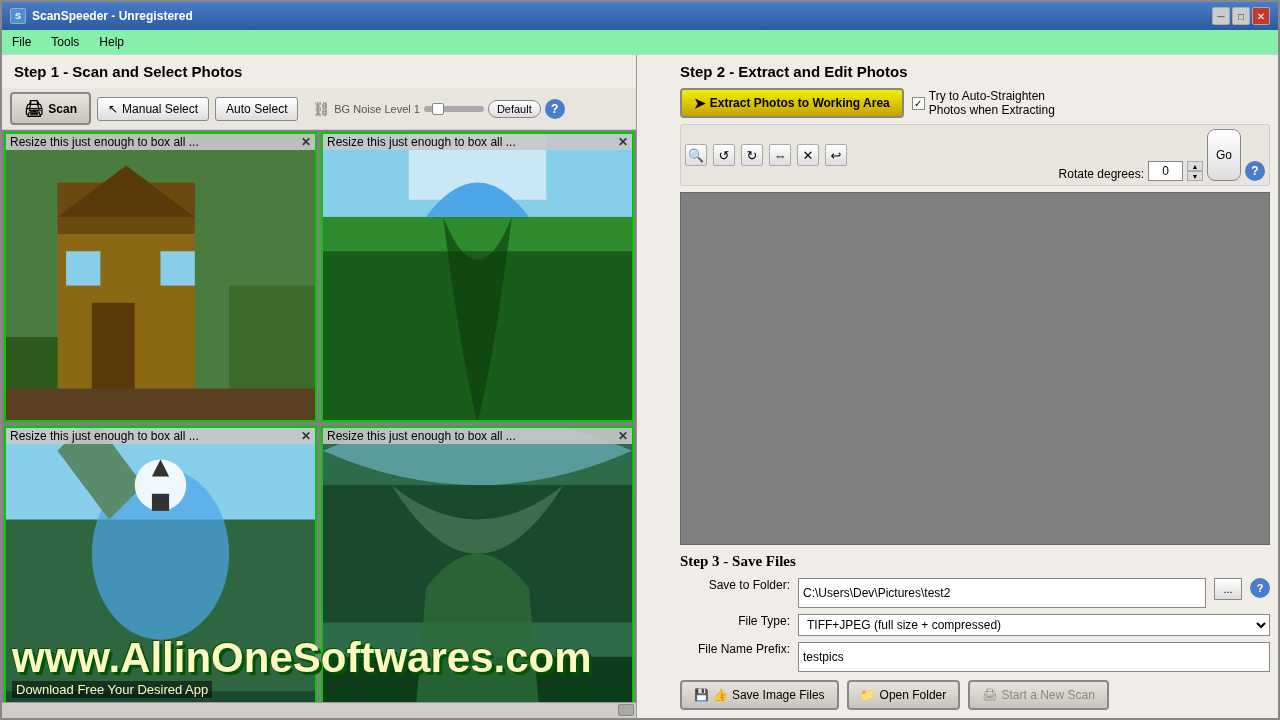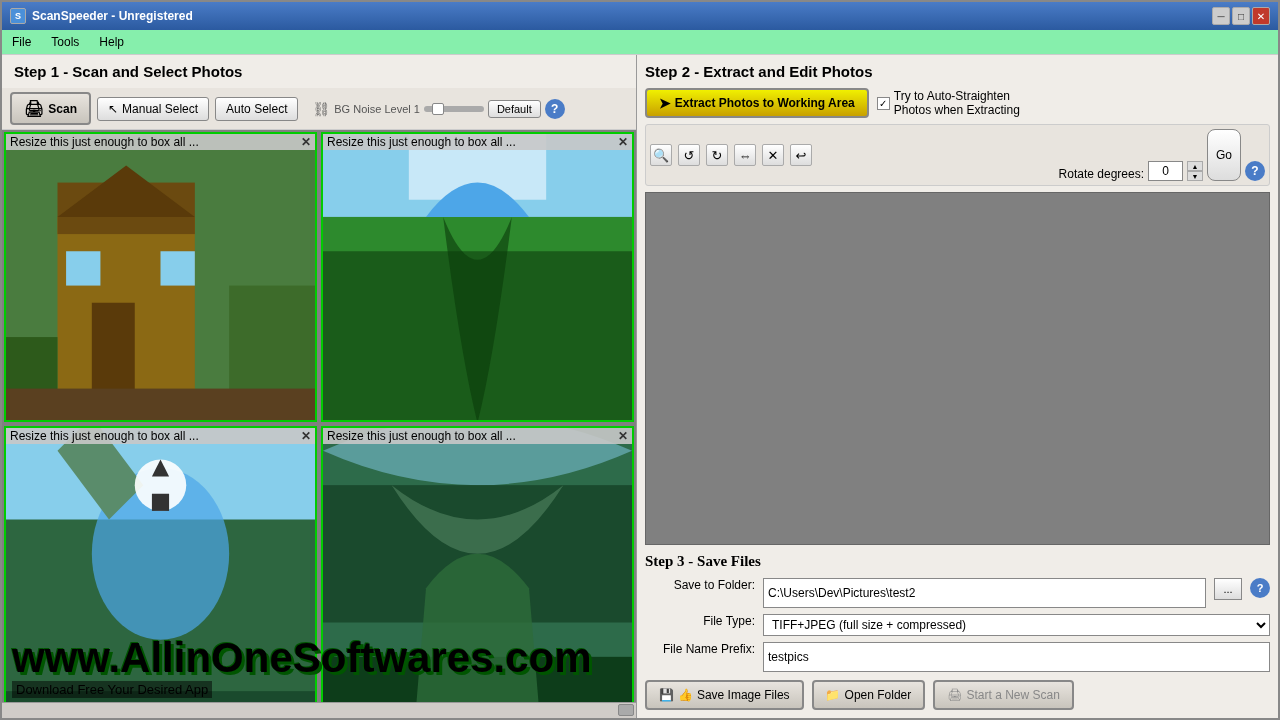--- a/index.html
+++ b/index.html
@@ -12,57 +12,57 @@
     .title-bar-icon { width: 16px; height: 16px; background: #4a90d9; border: 1px solid #aaa; border-radius: 2px; display: flex; align-items: center; justify-content: center; font-size: 9px; color: white; }
     .title-bar-controls { display: flex; gap: 2px; }
     .title-btn { width: 18px; height: 18px; border: 1px solid #aaa; border-radius: 2px; background: #ccc; cursor: pointer; display: flex; align-items: center; justify-content: center; font-size: 10px; color: #333; }
     .title-btn.close { background: #c0392b; color: white; }
 
     
     .menu-bar { background: #86efac; border-bottom: 1px solid #ccc; padding: 2px 0; display: flex; gap: 0; }
     .menu-item { padding: 3px 10px; cursor: pointer; color: #000; }
 
     
-    .main-content { display: flex; flex: 1; overflow: hidden; }
+    .main-content { display: flex; flex: 1; overflow: hidden; gap: 35px; }
 
     
     .left-panel { width: 635px; display: flex; flex-direction: column; background: #f0ede8; border-right: 1px solid #999; }
     .step1-header { padding: 8px 12px; font-size: 15px; font-weight: bold; color: #000; }
 
     
     .toolbar-row { display: flex; align-items: center; gap: 6px; padding: 4px 8px; background: #e8e4de; border-bottom: 1px solid #ccc; }
     .scan-btn { display: flex; align-items: center; gap: 4px; background: linear-gradient(to bottom, #e8e4de, #c8c4bc); border: 2px solid #888; border-radius: 4px; padding: 5px 12px; cursor: pointer; font-size: 13px; font-weight: bold; }
     .scan-btn-icon { font-size: 16px; }
     .manual-select-btn { display: flex; align-items: center; gap: 4px; background: linear-gradient(to bottom, #fff, #ddd); border: 1px solid #888; border-radius: 3px; padding: 4px 10px; cursor: pointer; }
     .auto-select-btn { background: linear-gradient(to bottom, #fff, #ddd); border: 1px solid #888; border-radius: 3px; padding: 4px 10px; cursor: pointer; }
     .noise-section { display: flex; align-items: center; gap: 4px; margin-left: 8px; }
     .noise-label { font-size: 11px; color: #555; }
-    .default-btn { background: linear-gradient(to bottom, #fff, #ddd); border: 1px solid #888; border-radius: 3px; padding: 2px 8px; cursor: pointer; font-size: 11px; }
+    .default-btn { background: linear-gradient(to bottom, #fff, #ddd); border: 1px solid #888; border-radius: 9px; padding: 2px 8px; cursor: pointer; font-size: 11px; }
     .help-btn { width: 20px; height: 20px; border-radius: 50%; background: #4a7cc7; color: white; border: none; cursor: pointer; font-weight: bold; display: flex; align-items: center; justify-content: center; }
     .slider-track { width: 60px; height: 6px; background: #aaa; border-radius: 3px; position: relative; }
     .slider-thumb { width: 12px; height: 12px; background: #fff; border: 1px solid #888; border-radius: 2px; position: absolute; top: -3px; left: 8px; }
     .link-icon { font-size: 14px; color: #555; }
 
     
     .scan-area { flex: 1; background: #808080; position: relative; overflow: hidden; }
     .photos-grid { display: grid; grid-template-columns: 1fr 1fr; grid-template-rows: 1fr 1fr; width: 100%; height: 100%; gap: 0; }
     .photo-container { position: relative; border: 2px solid #00cc00; background: #444; overflow: hidden; margin: 2px; }
     .photo-label { position: absolute; top: 0; left: 0; right: 0; background: rgba(200,200,200,0.9); font-size: 10px; padding: 1px 4px; color: #000; display: flex; justify-content: space-between; z-index: 2; }
     .photo-close { cursor: pointer; color: #333; font-weight: bold; }
 
     
     .photo-1 { background: linear-gradient(135deg, #2d5a1b 0%, #4a7c3f 20%, #8B6914 40%, #5a4020 60%, #3d6b2a 80%, #6b8c50 100%); }
     .photo-2 { background: linear-gradient(180deg, #87ceeb 0%, #87ceeb 30%, #2d8a2d 50%, #1a5c1a 70%, #0d3d0d 100%); }
     .photo-3 { background: linear-gradient(135deg, #87ceeb 0%, #4da6e8 20%, #1a6b9a 40%, #0d4f7a 60%, #5a8c6b 80%, #2d6640 100%); }
     .photo-4 { background: linear-gradient(135deg, #2d6b4a 0%, #1a4a2d 30%, #4a7c5a 50%, #3d6b50 70%, #1a3d2a 100%); }
 
     
     .watermark { position: absolute; bottom: 20px; left: 10px; right: 0; z-index: 10; }
-    .watermark-text { font-size: 42px; font-weight: 900; color: #000000; text-shadow: 3px 3px 0 #005500, -1px -1px 0 #005500; font-family: Arial Black, sans-serif; line-height: 1; }
-    .watermark-sub { font-size: 13px; color: #000000; background: rgba(0,0,0,0.5); padding: 1px 4px; margin-top: 2px; display: inline-block; }
+    .watermark-text { font-size: 42px; font-weight: 900; color: #fef9c3; text-shadow: 3px 3px 0 #005500, -1px -1px 0 #005500; font-family: Arial Black, sans-serif; line-height: 1; }
+    .watermark-sub { font-size: 13px; color: #fef9c3; background: rgba(0,0,0,0.5); padding: 1px 4px; margin-top: 2px; display: inline-block; }
 
     
     .scroll-area { height: 16px; background: #d0ccc8; border-top: 1px solid #999; position: relative; }
     .scroll-bar { position: absolute; bottom: 2px; right: 2px; width: 16px; height: 12px; background: #aaa; border: 1px solid #888; border-radius: 2px; cursor: pointer; }
 
     
     .right-panel { flex: 1; display: flex; flex-direction: column; background: #f0ede8; padding: 8px; }
     .step2-header { font-size: 15px; font-weight: bold; margin-bottom: 8px; }
 
     

